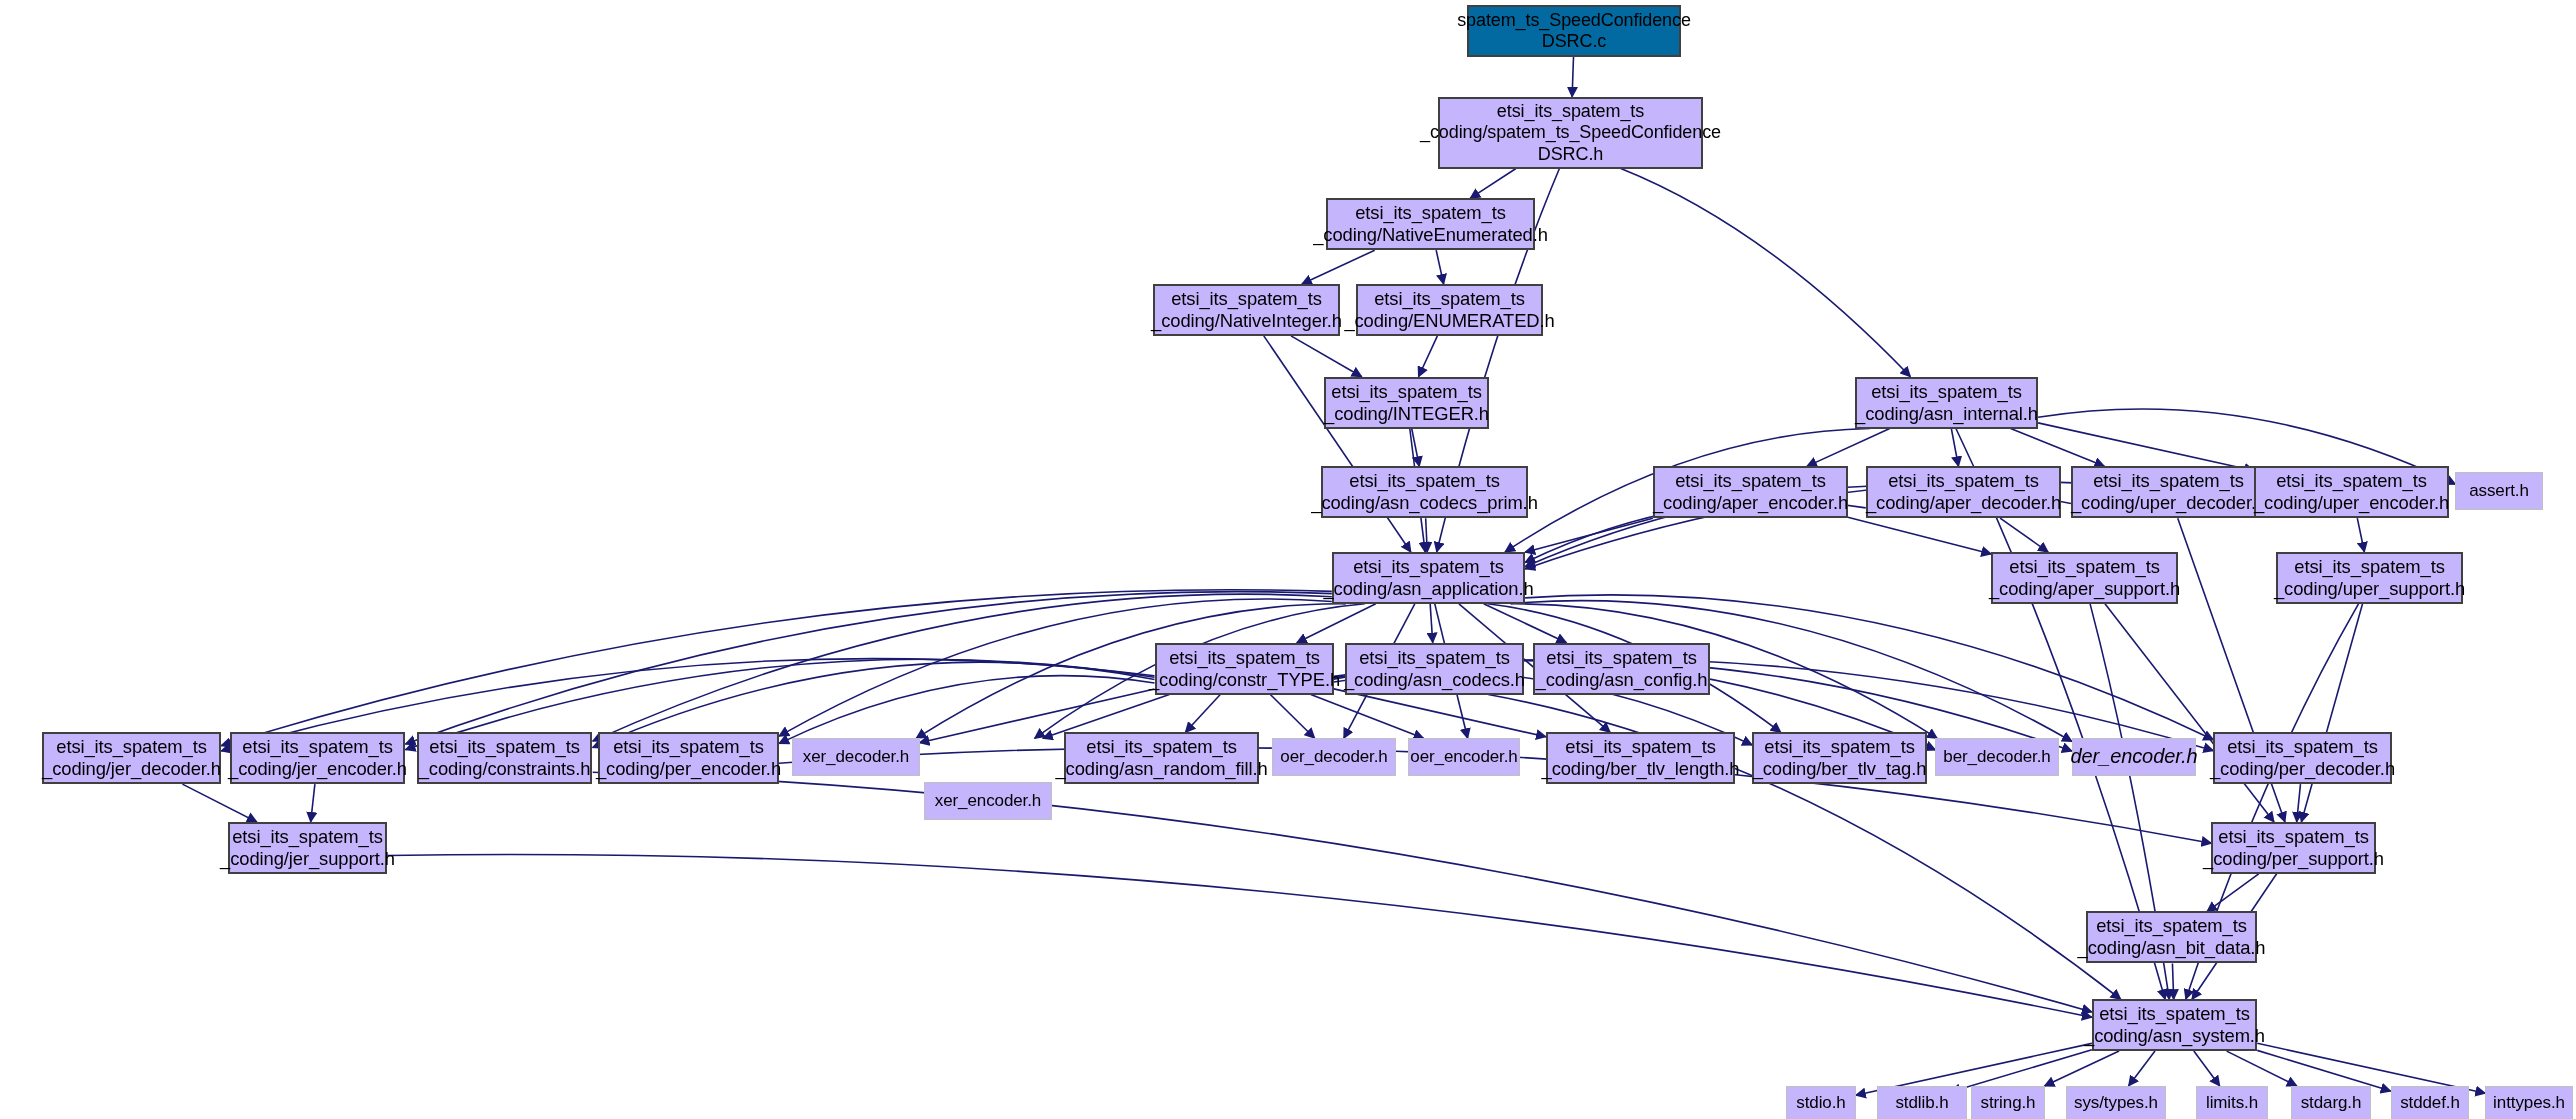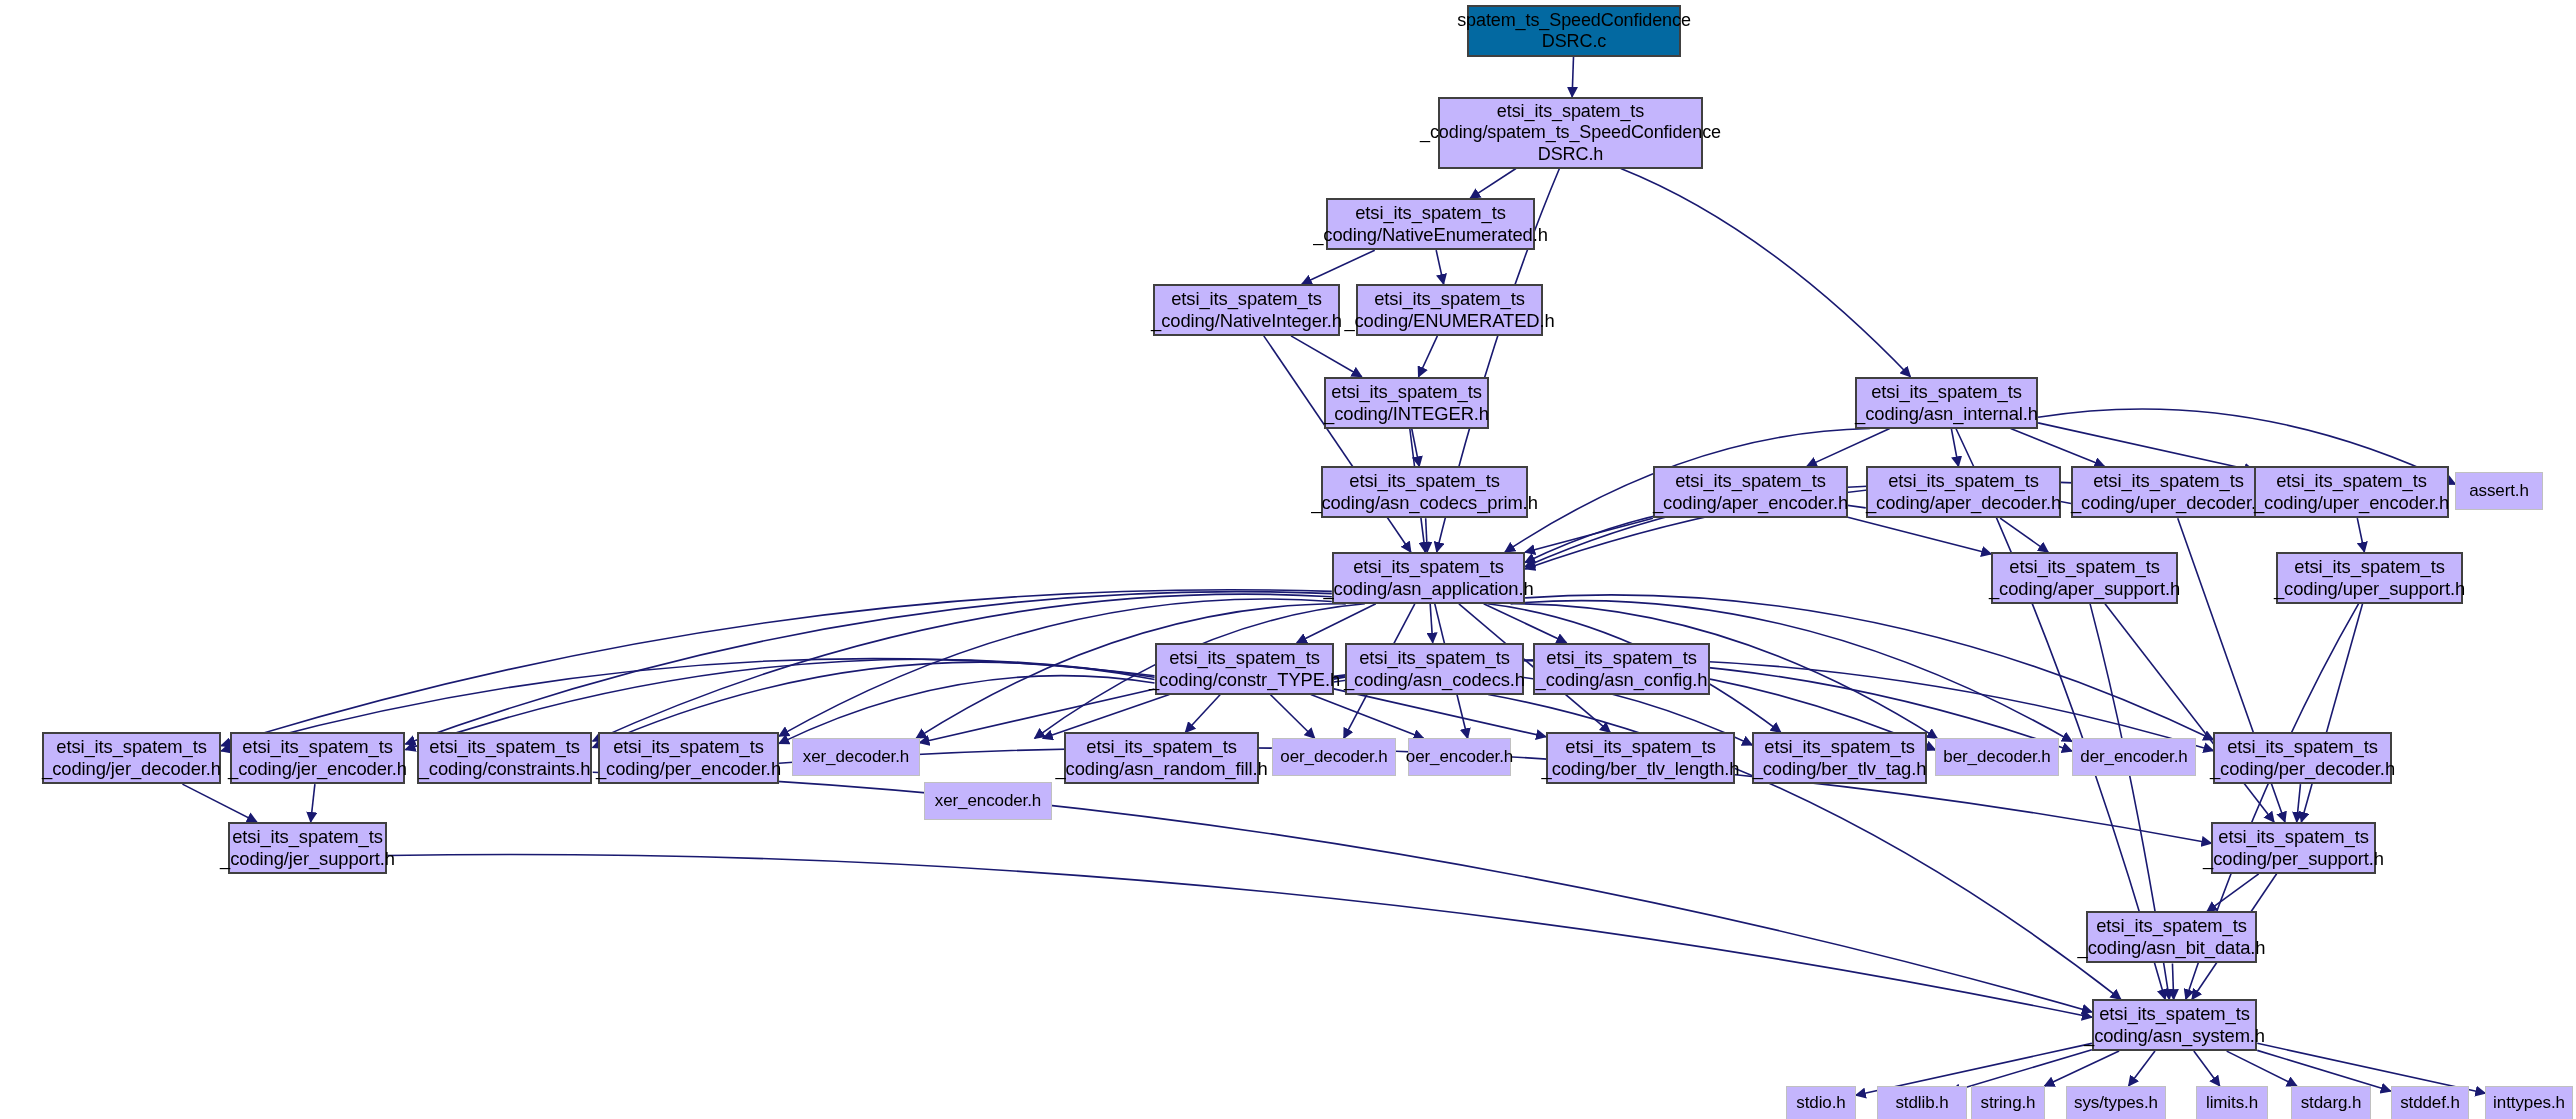--- a/index.html
+++ b/index.html
@@ -195,27 +195,27 @@
 _coding/jer_encoder.h</span></div>
       <div class="node strong" style="left: 417px; top: 732px; width: 175px; height: 52px;"><span class="label">etsi_its_spatem_ts
 _coding/constraints.h</span></div>
       <div class="node strong" style="left: 598px; top: 732px; width: 181px; height: 52px;"><span class="label">etsi_its_spatem_ts
 _coding/per_encoder.h</span></div>
       <div class="node ext" style="left: 792px; top: 738px; width: 128px; height: 38px; font-size: 17px;"><span class="label">xer_decoder.h</span></div>
       <div class="node ext" style="left: 924px; top: 738px; width: 128px; height: 38px; font-size: 17px; margin-top: 44px;"><span class="label">xer_encoder.h</span></div>
       <div class="node strong" style="left: 1064px; top: 732px; width: 195px; height: 52px;"><span class="label">etsi_its_spatem_ts
 _coding/asn_random_fill.h</span></div>
       <div class="node ext" style="left: 1272px; top: 738px; width: 124px; height: 38px; font-size: 17px;"><span class="label">oer_decoder.h</span></div>
-      <div class="node ext" style="left: 1408px; top: 738px; width: 103px; height: 38px; font-size: 17px;"><span class="label">oer_encoder.h</span></div>
+      <div class="node ext" style="left: 1408px; top: 738px; width: 112px; height: 38px; font-size: 17px;"><span class="label">oer_encoder.h</span></div>
       <div class="node strong" style="left: 1546px; top: 732px; width: 189px; height: 52px;"><span class="label">etsi_its_spatem_ts
 _coding/ber_tlv_length.h</span></div>
       <div class="node strong" style="left: 1752px; top: 732px; width: 175px; height: 52px;"><span class="label">etsi_its_spatem_ts
 _coding/ber_tlv_tag.h</span></div>
       <div class="node ext" style="left: 1935px; top: 738px; width: 124px; height: 38px; font-size: 17px;"><span class="label">ber_decoder.h</span></div>
-      <div class="node ext" style="left: 2072px; top: 738px; width: 124px; height: 38px; font-size: 17px;"><span class="label">der_encoder.h</span></div>
+      <div class="node ext" style="left: 2072px; top: 738px; width: 124px; height: 38px; font-size: 20px; font-style: italic;"><span class="label">der_encoder.h</span></div>
       <div class="node strong" style="left: 2213px; top: 732px; width: 179px; height: 52px;"><span class="label">etsi_its_spatem_ts
 _coding/per_decoder.h</span></div>
       <div class="node strong" style="left: 228px; top: 822px; width: 159px; height: 52px;"><span class="label">etsi_its_spatem_ts
 _coding/jer_support.h</span></div>
       <div class="node strong" style="left: 2211px; top: 822px; width: 165px; height: 52px;"><span class="label">etsi_its_spatem_ts
 _coding/per_support.h</span></div>
       <div class="node strong" style="left: 2086px; top: 911px; width: 171px; height: 52px;"><span class="label">etsi_its_spatem_ts
 _coding/asn_bit_data.h</span></div>
       <div class="node strong" style="left: 2092px; top: 999px; width: 165px; height: 52px;"><span class="label">etsi_its_spatem_ts
 _coding/asn_system.h</span></div>

